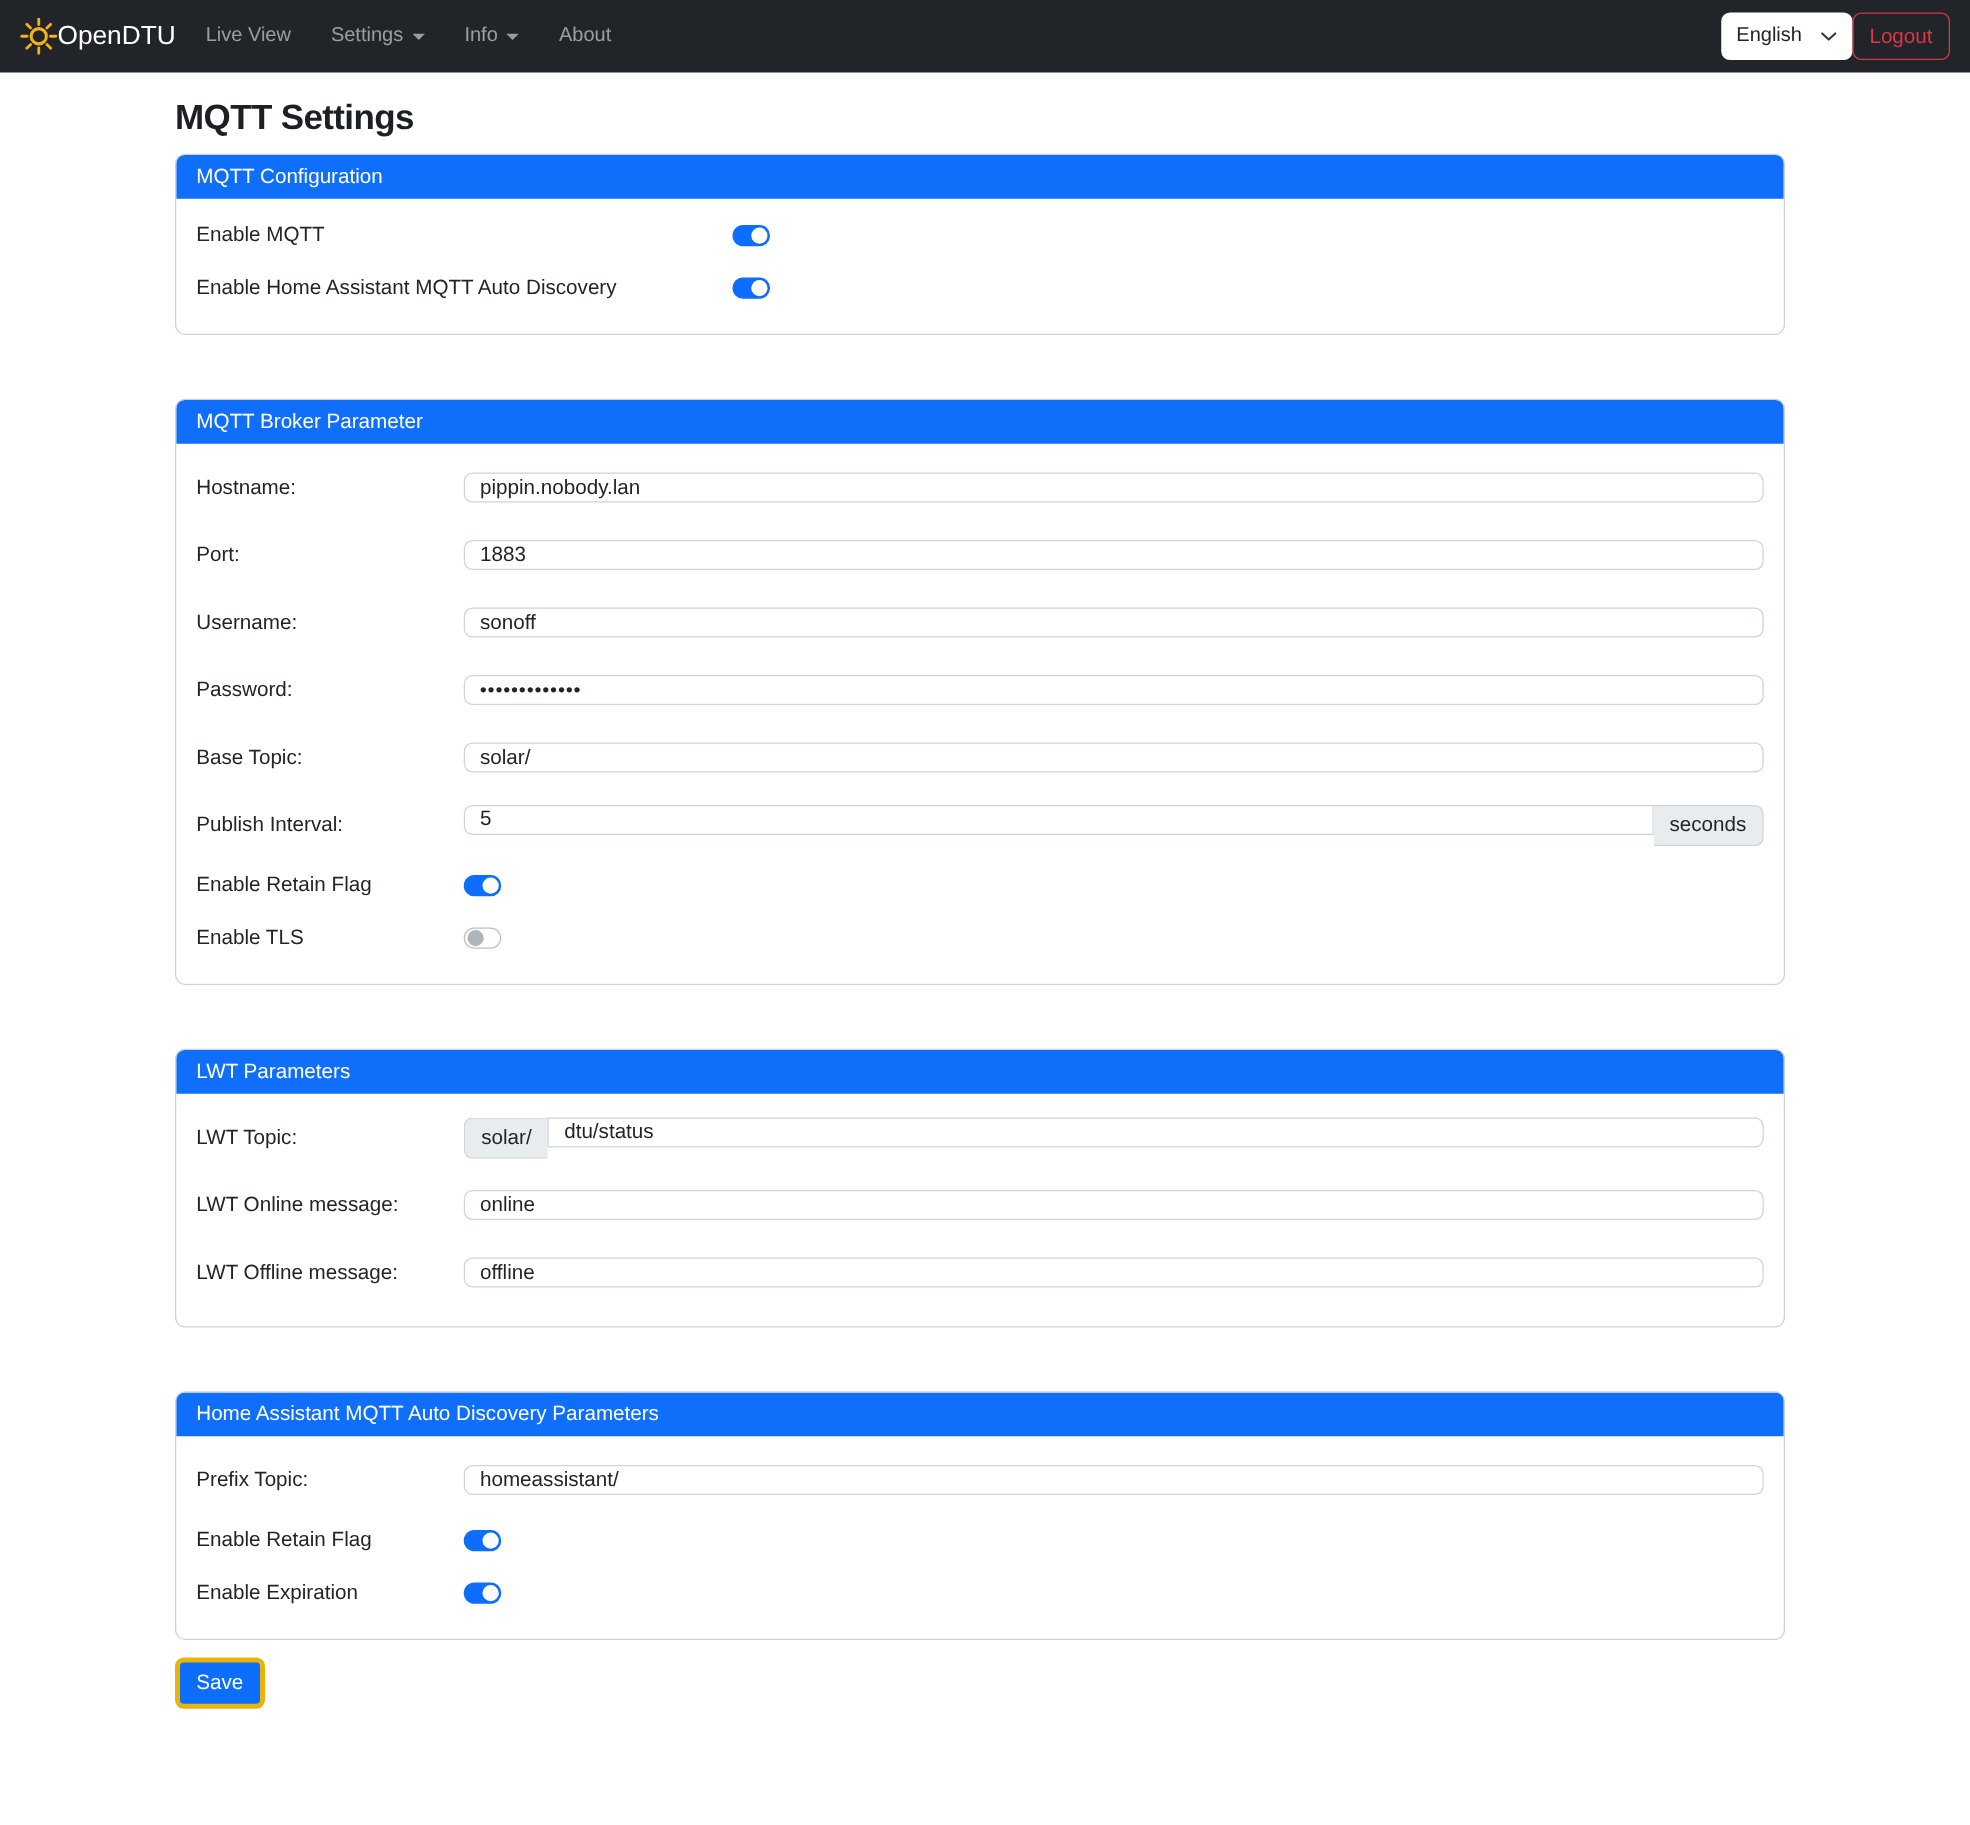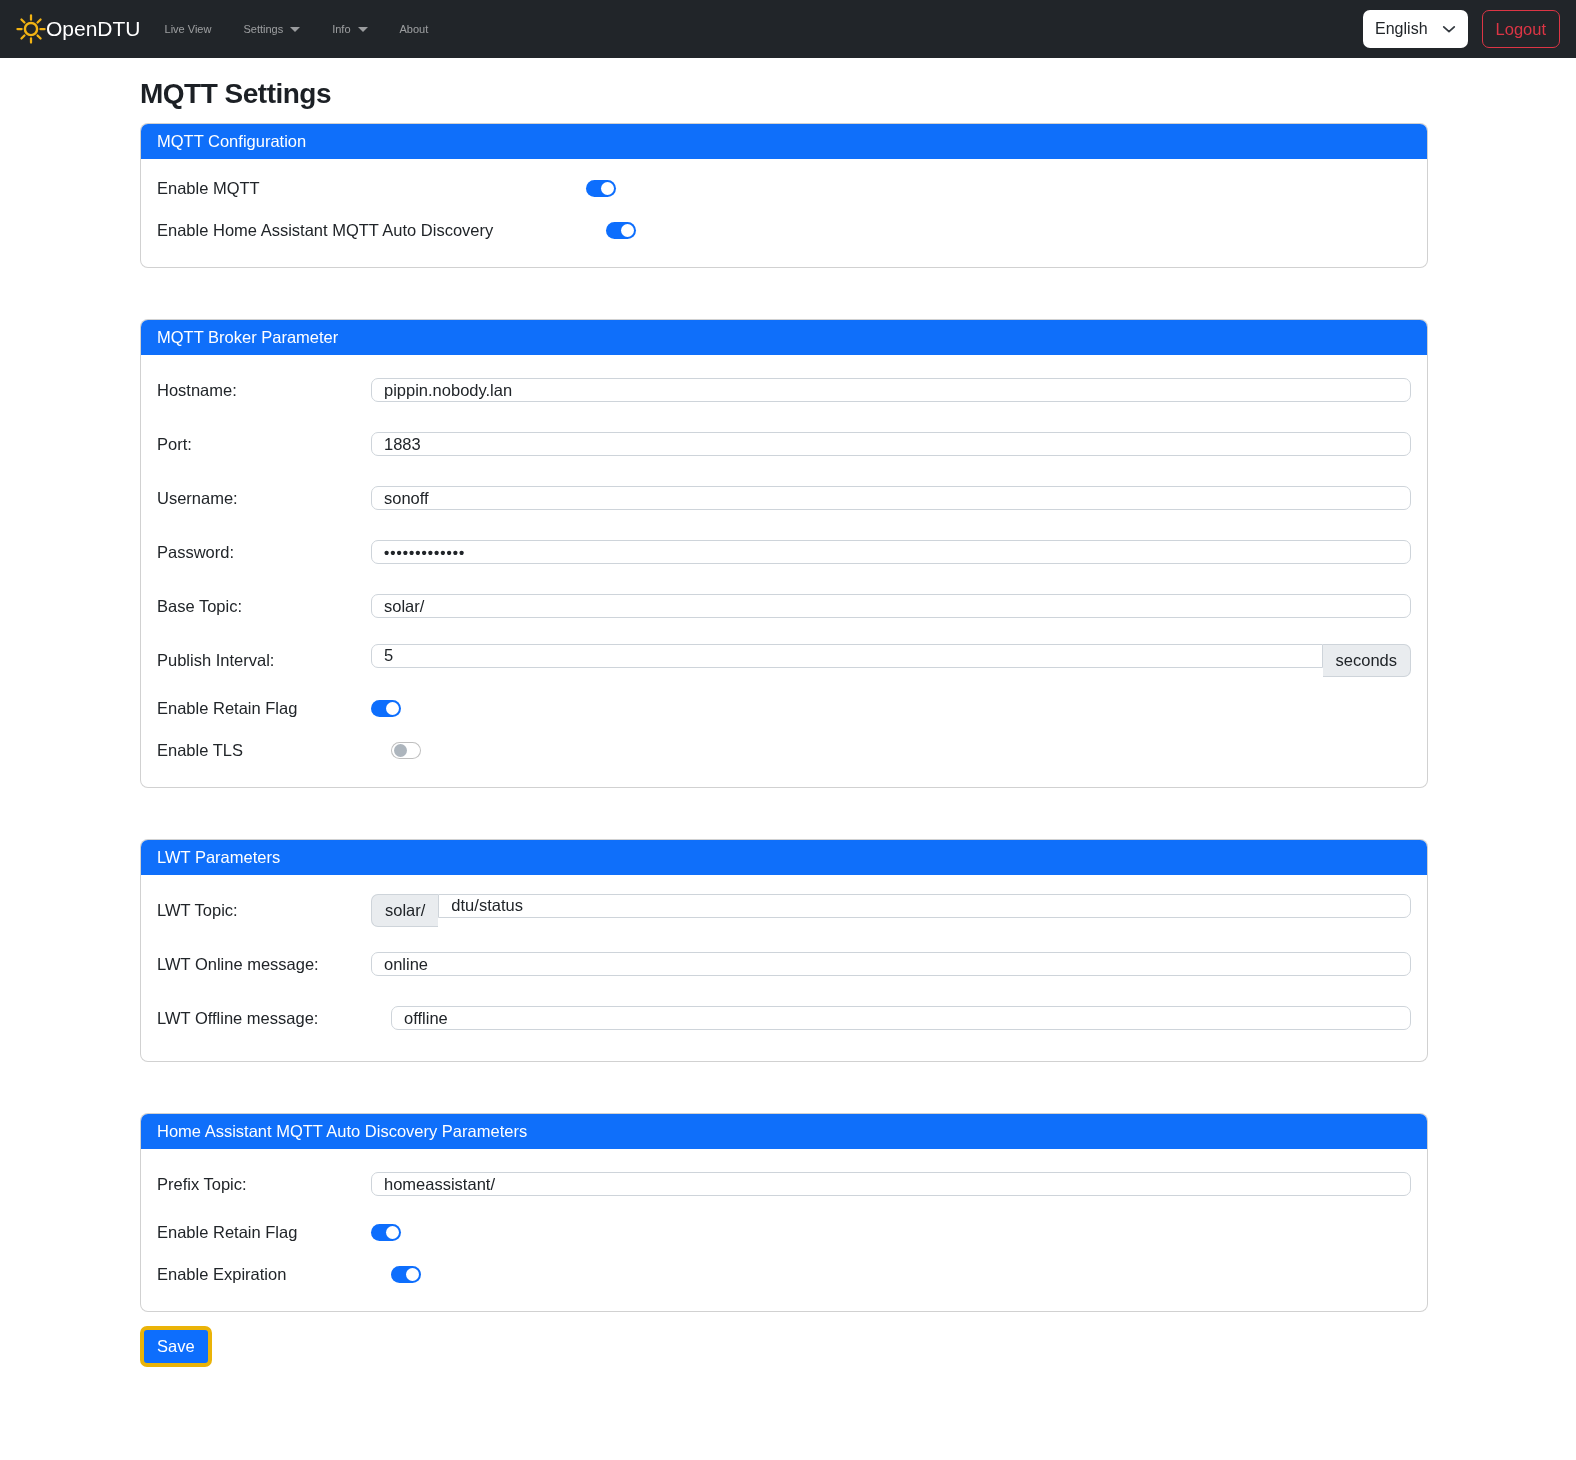--- a/index.html
+++ b/index.html
@@ -3,37 +3,37 @@
 <meta charset="utf-8">
 <style>
   * { margin:0; padding:0; box-sizing:border-box; }
   html,body { width:1576px; background:#fff; font-family:"Liberation Sans","DejaVu Sans",sans-serif; color:#212529; }
 
   
   .navbar { height:58px; background:#212529; display:flex; align-items:center; justify-content:space-between; padding:0 16px; }
   .nav-left { display:flex; align-items:center; }
   .brand { display:flex; align-items:center; gap:0; color:#fff; font-size:21px; text-decoration:none; margin-right:24px; }
   .sun-icon { width:30px; height:30px; display:inline-block; }
-  .nav-link { color:rgba(255,255,255,.55); font-size:11px; text-decoration:none; padding:8px 0; margin-right:32px; display:inline-flex; align-items:center; cursor:pointer; }
+  .nav-link { color:rgba(255,255,255,.55); font-size:16px; text-decoration:none; padding:8px 0; margin-right:32px; display:inline-flex; align-items:center; cursor:pointer; }
   .caret { display:inline-block; margin-left:7px; width:0; height:0; border-left:5px solid transparent; border-right:5px solid transparent; border-top:5px solid currentColor; }
-  .nav-right { display:flex; align-items:center; gap:14px; }
+  .nav-right { display:flex; align-items:center; gap:0; }
   .lang-select { background:#fff; color:#212529; border-radius:7px; height:38px; min-width:104px; display:flex; align-items:center; justify-content:space-between; padding:0 12px; font-size:16px; cursor:pointer; }
   .chev { width:14px; height:14px; margin-left:14px; }
   .logout-btn { background:transparent; color:#dc3545; border:1px solid #dc3545; border-radius:7px; height:38px; padding:0 13px; font-size:16.5px; font-family:inherit; cursor:pointer; }
 
   
   .container { width:1288px; margin-left:140px; }
   h1.page-title { font-size:28px; font-weight:700; letter-spacing:-.5px; margin:20px 0 13px 0; color:#1c2025; }
 
   .card { border:1px solid rgba(0,0,0,.18); border-radius:8px; margin-bottom:51px; overflow:hidden; background:#fff; }
   .card-header { background:#0f6ffa; color:#fff; font-size:16.5px; padding:8px 16px; }
   .card-body { padding:16px; }
 
   .frow { display:flex; align-items:center; margin-bottom:16px; min-height:38px; }
-  .frow:last-child { margin-bottom:8px;gap:20px; }
+  .frow:last-child { margin-bottom:8px; }
   .flabel { font-size:16.5px; color:#212529; }
   .w2 { width:214px; flex:none; }
   .w4 { width:429px; flex:none; }
   .fcontrol { flex:1; display:flex; }
   .toggle-row { min-height:26px; margin-bottom:16px; }
 
   .form-control { width:100%; height:24px; border:1px solid #ced4da; border-radius:7px; padding:6px 12px; font-size:16.5px; color:#212529; font-family:inherit; background:#fff; outline:none; }
   .pw { letter-spacing:1px; font-size:15px; font-weight:bold; }
 
   .input-group { display:flex; flex:1; }

